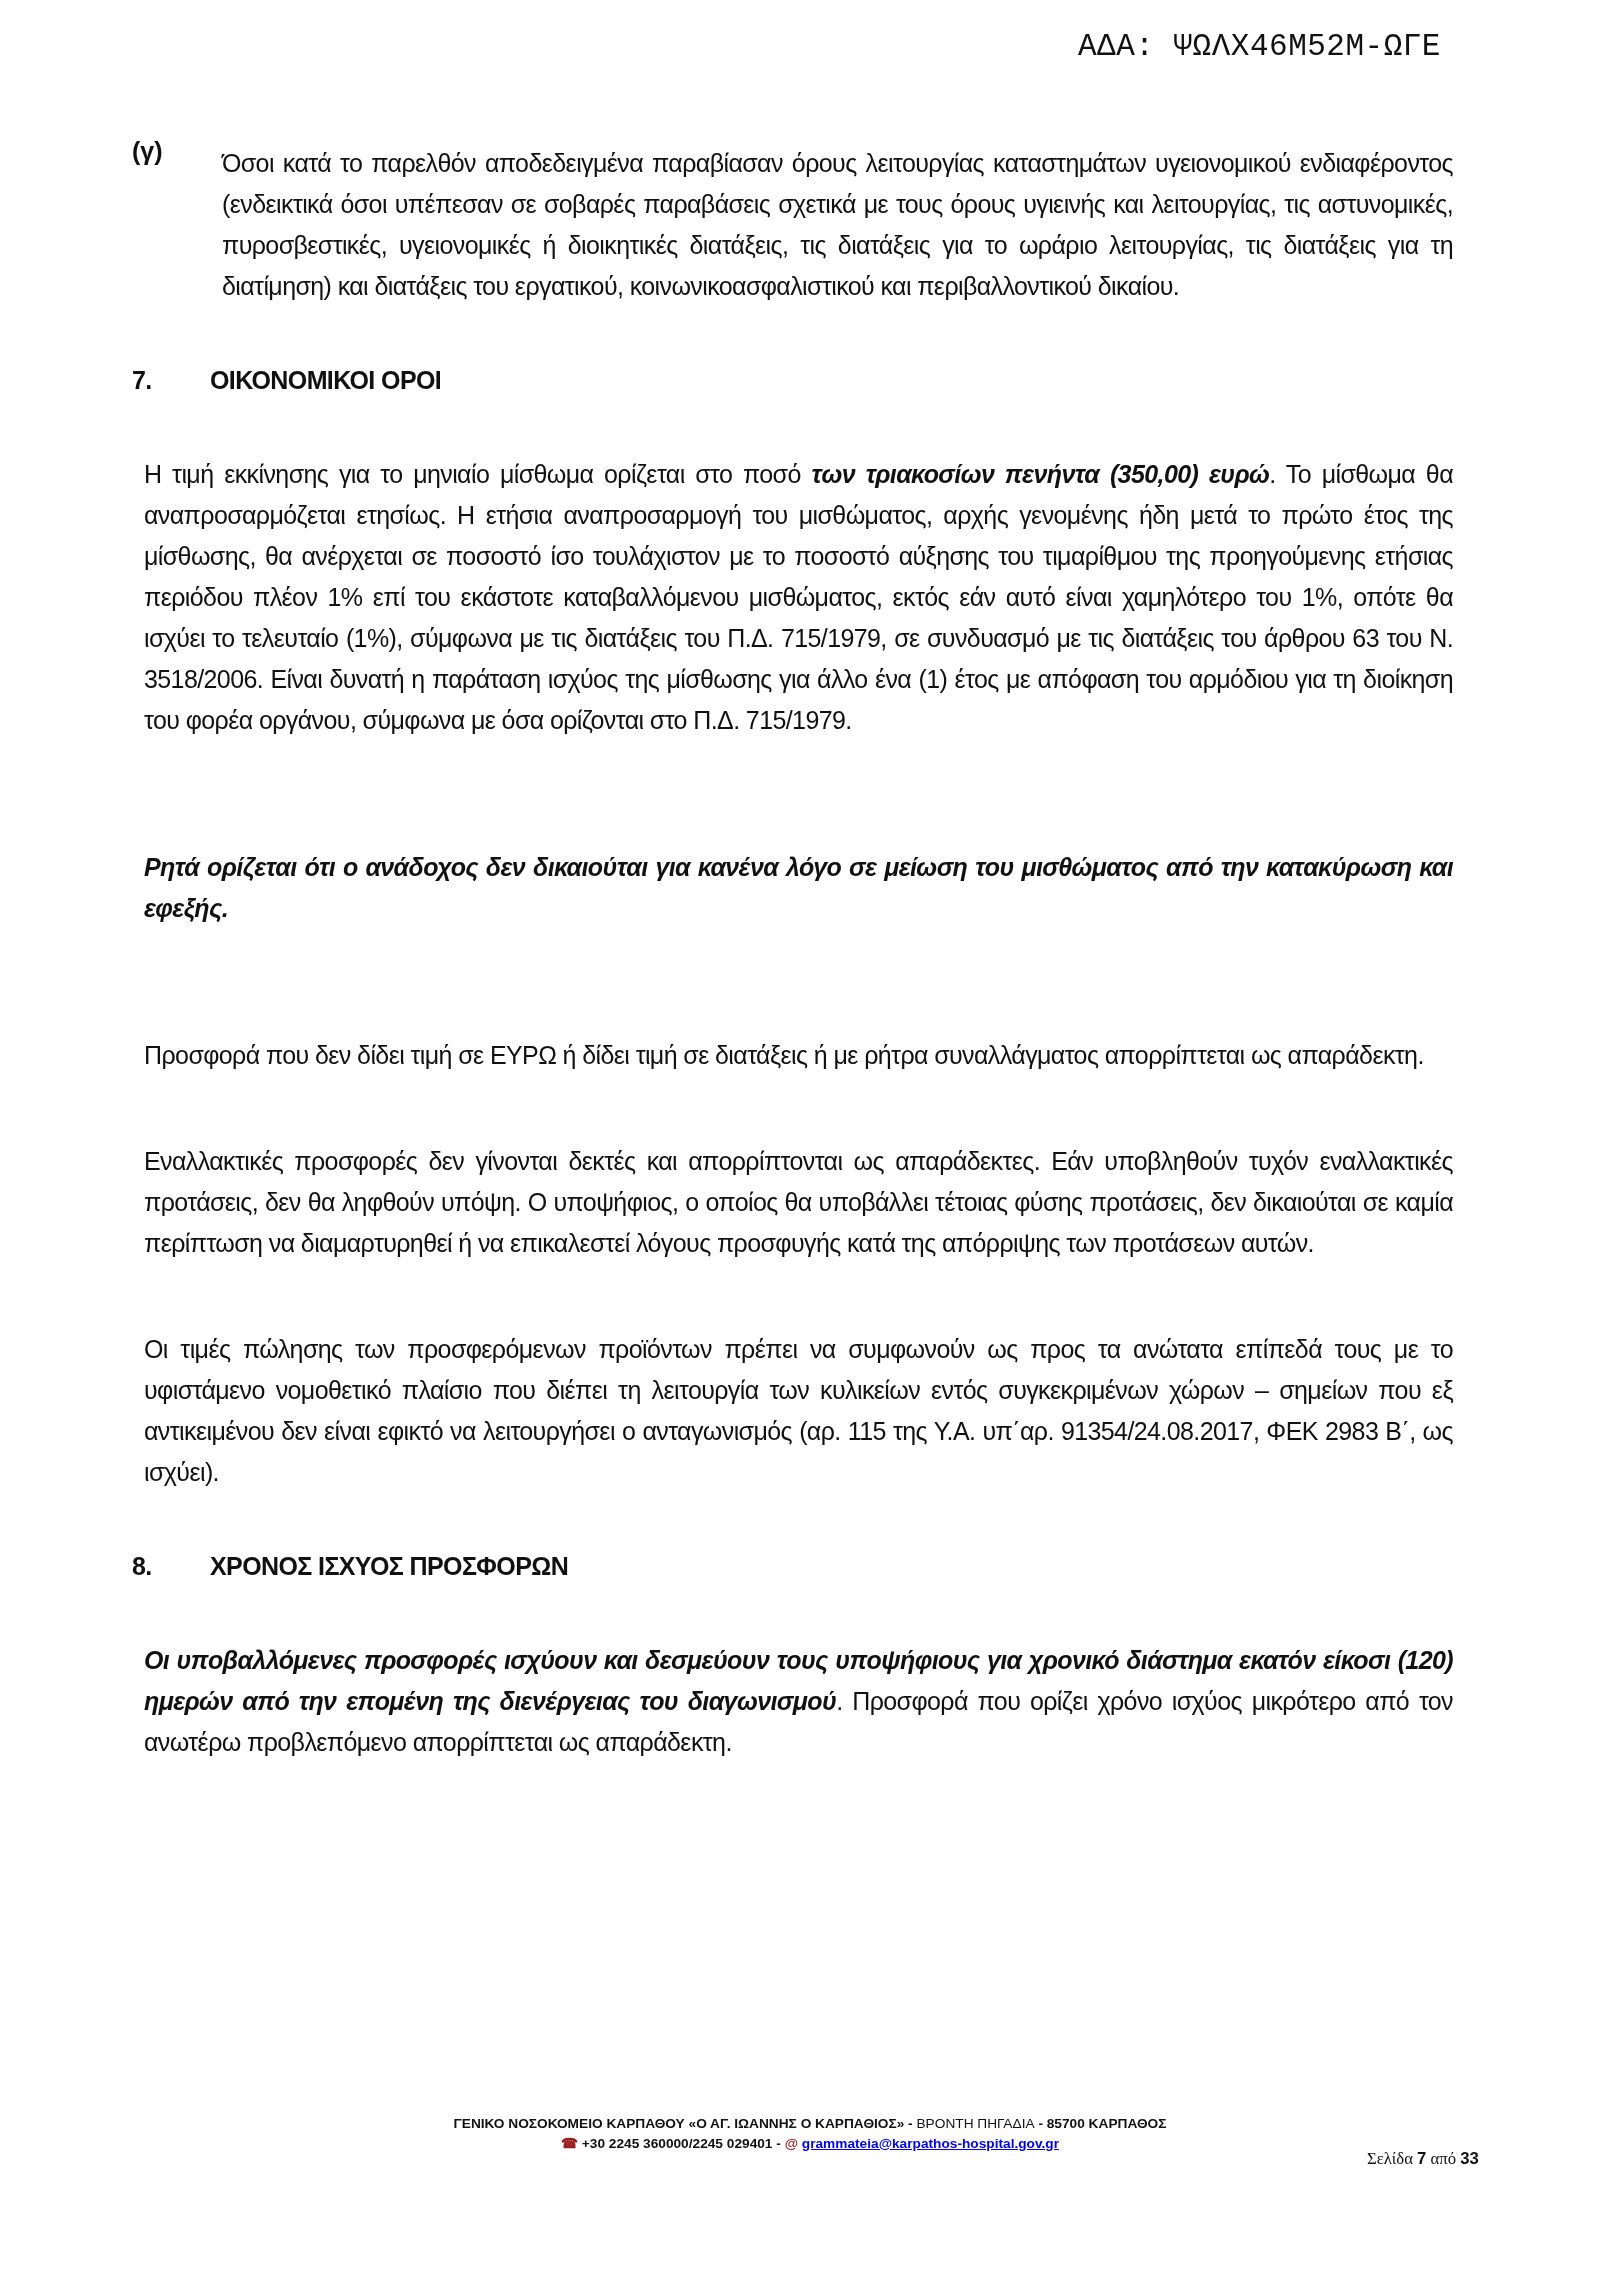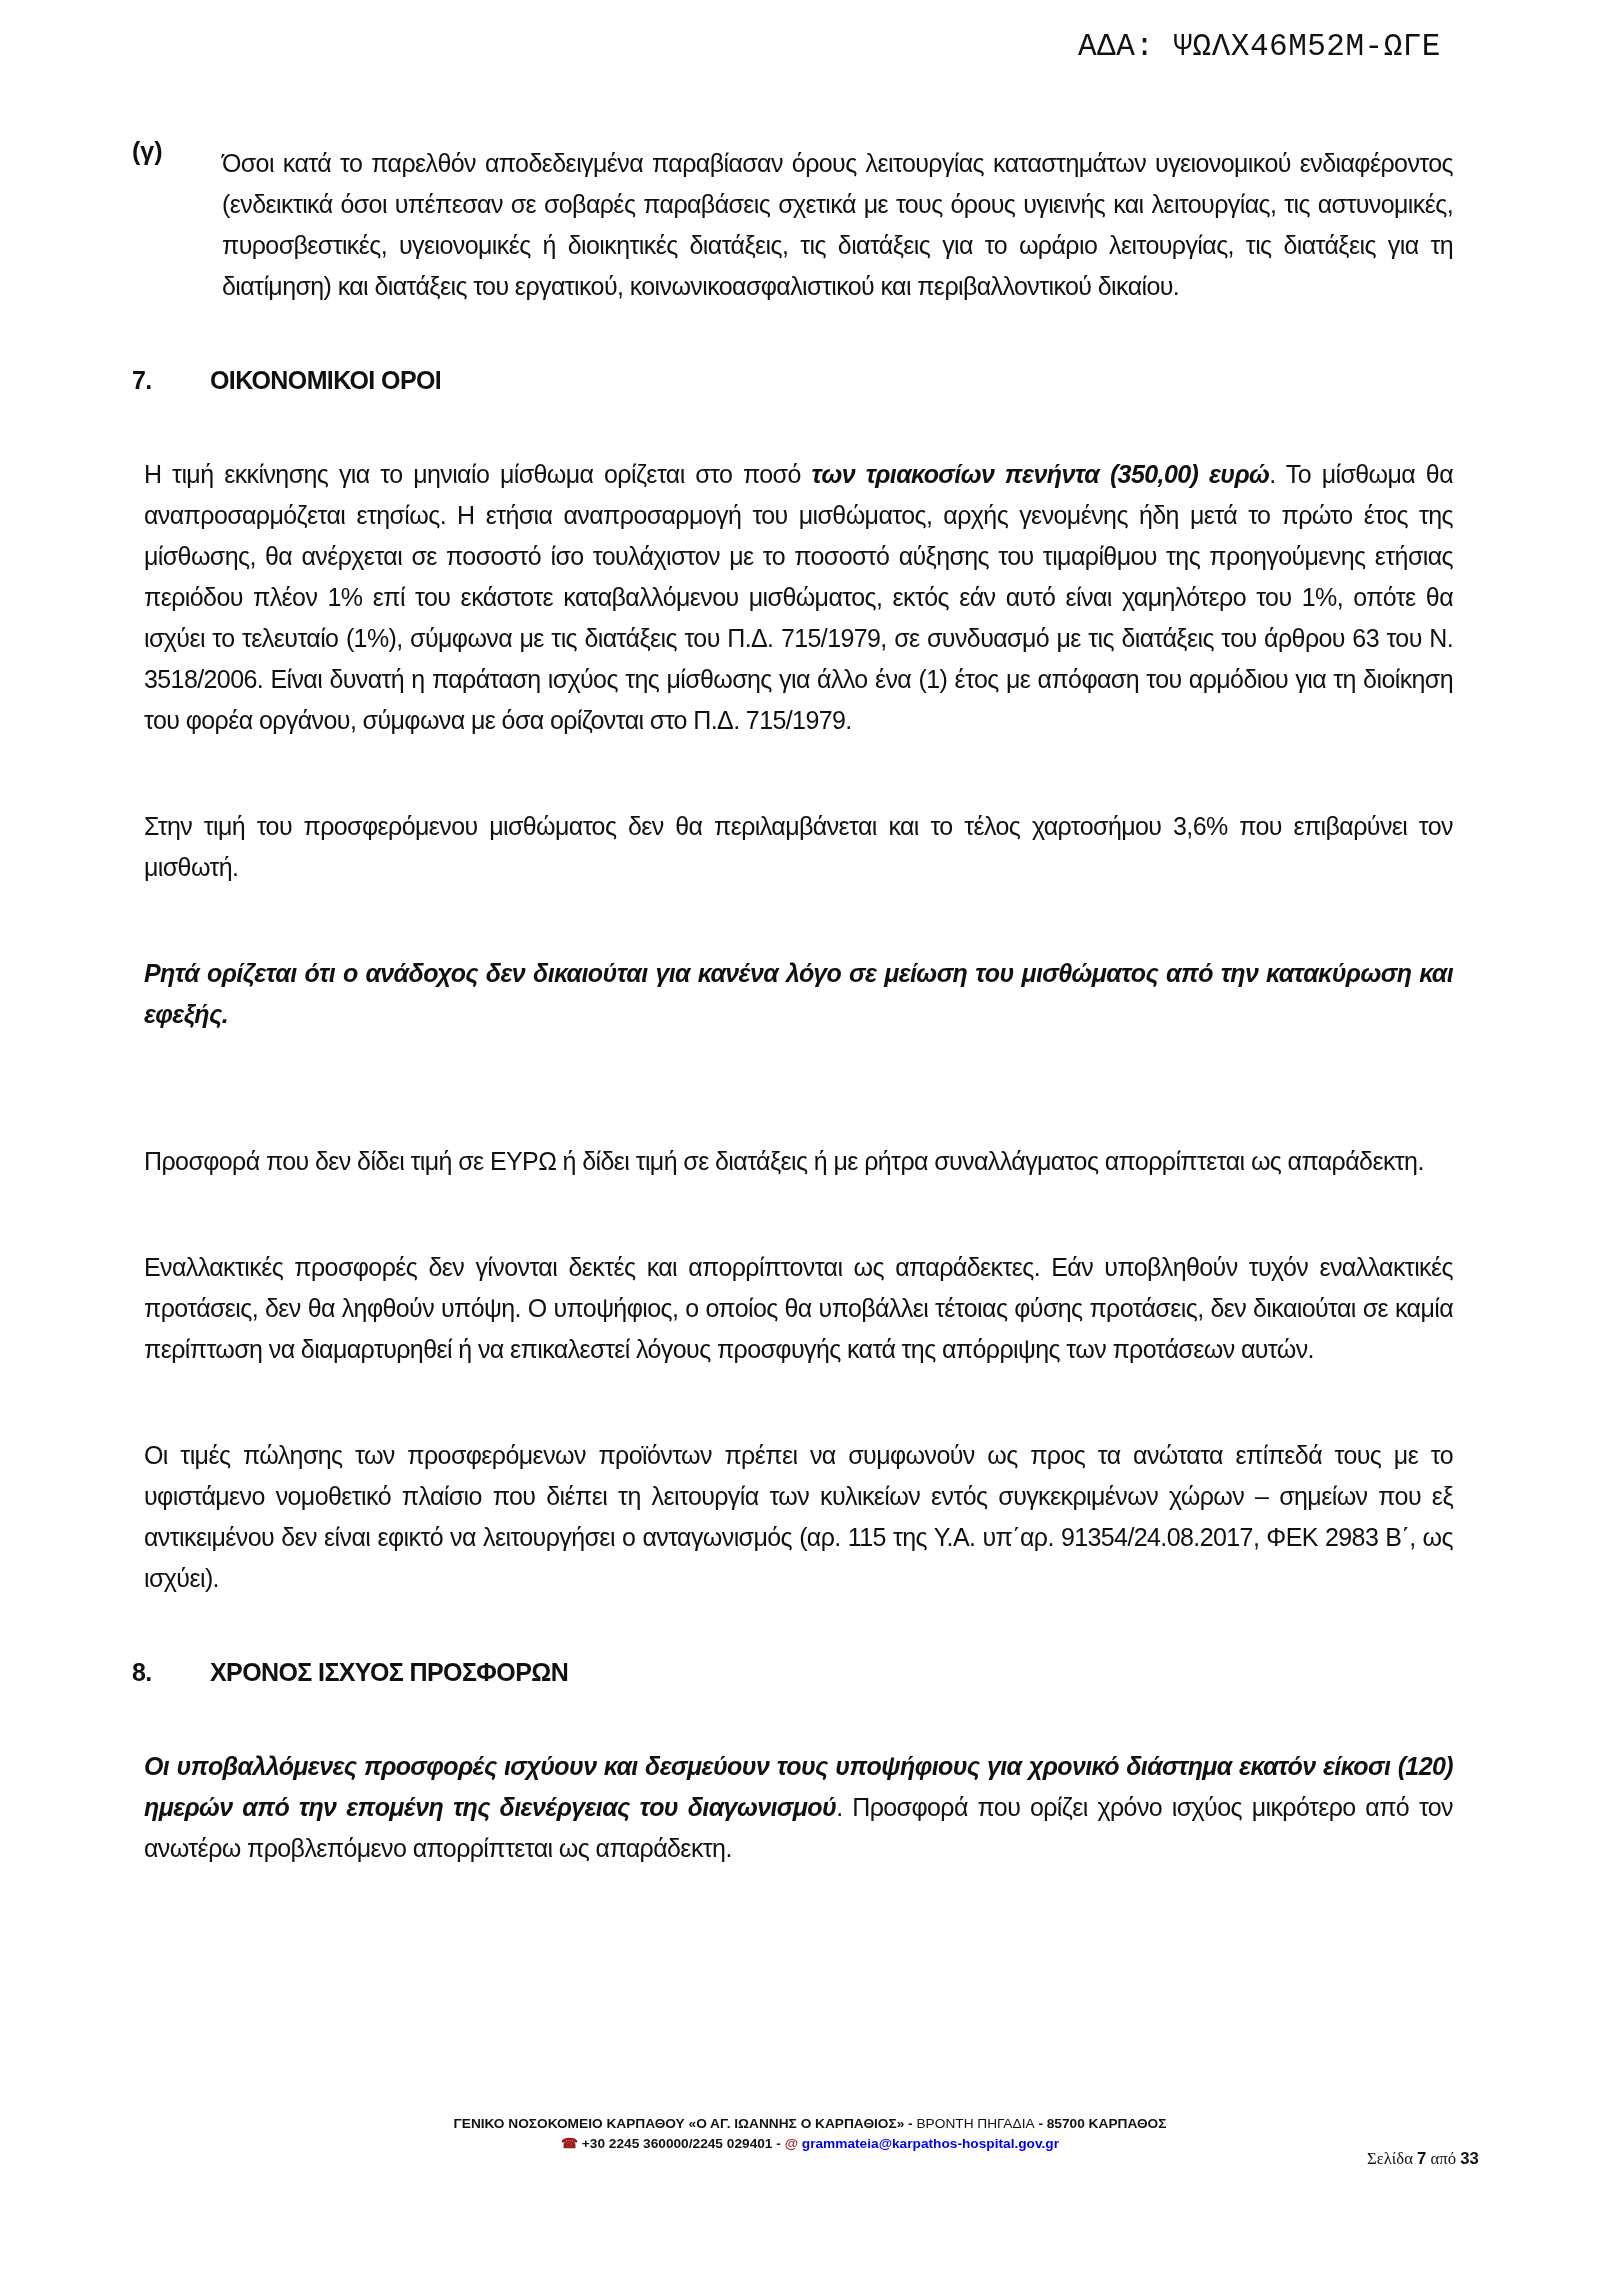--- a/index.html
+++ b/index.html
@@ -15,21 +15,21 @@
   .item .txt { flex: 1; }
   .heading { display: flex; font-weight: bold; font-size: 25px; line-height: 41px; margin: 0; letter-spacing: -0.6px; }
   .heading .num { width: 78px; flex: none; }
   .gap { height: 41px; }
   .footer { position: absolute; left: 0; width: 1620px; top: 2114px; text-align: center;
             font-family: "Liberation Sans", sans-serif; font-size: 13.7px; line-height: 19.6px; }
   .footer .l1 b { font-weight: bold; }
   .footer .l1 span.light { font-weight: normal; }
   .footer .l2 { font-weight: bold; }
   .footer .phone-icon, .footer .at-icon { color: #9b1c1c; }
-  .footer a { color: #0000ee; }
+  .footer a { color: #0000ee; text-decoration: underline; }
   .pagenum { position: absolute; top: 2149px; left: 1367px; font-family: "Liberation Serif", serif; font-size: 16.7px; text-align: center; }
   .pagenum b { font-family: "Liberation Sans", sans-serif; font-weight: bold; }
 </style>
 </head>
 <body>
 
 <div class="ada">ΑΔΑ: ΨΩΛΧ46Μ52Μ-ΩΓΕ</div>
 
 <div class="content">
   <div class="item">
@@ -39,21 +39,20 @@
 
   <div class="gap"></div>
   <div class="heading">
     <span class="num">7.</span>
     <span>ΟΙΚΟΝΟΜΙΚΟΙ ΟΡΟΙ</span>
   </div>
   <div class="gap"></div>
 
   <p class="p"><span>Η τιμή εκκίνησης για το μηνιαίο μίσθωμα ορίζεται στο ποσό </span><b>των τριακοσίων πενήντα (350,00) ευρώ</b><span>. Το μίσθωμα θα αναπροσαρμόζεται ετησίως. Η ετήσια αναπροσαρμογή του μισθώματος, αρχής γενομένης ήδη μετά το πρώτο έτος της μίσθωσης, θα ανέρχεται σε ποσοστό ίσο τουλάχιστον με το ποσοστό αύξησης του τιμαρίθμου της προηγούμενης ετήσιας περιόδου πλέον 1% επί του εκάστοτε καταβαλλόμενου μισθώματος, εκτός εάν αυτό είναι χαμηλότερο του 1%, οπότε θα ισχύει το τελευταίο (1%), σύμφωνα με τις διατάξεις του Π.Δ. 715/1979, σε συνδυασμό με τις διατάξεις του άρθρου 63 του Ν. 3518/2006. Είναι δυνατή η παράταση ισχύος της μίσθωσης για άλλο ένα (1) έτος με απόφαση του αρμόδιου για τη διοίκηση του φορέα οργάνου, σύμφωνα με όσα ορίζονται στο Π.Δ. 715/1979.</span></p>
   <div class="gap"></div>
-  <p class="p">Στην τιμή του προσφερόμενου μισθώματος δεν θα  περιλαμβάνεται και το τέλος χαρτοσήμου 3,6% που επιβαρύνει τον μισθωτή.</p>
   <div class="gap"></div>
   <p class="p"><b>Ρητά ορίζεται ότι ο ανάδοχος δεν δικαιούται για κανένα λόγο σε μείωση του  μισθώματος από την κατακύρωση και εφεξής.</b></p>
   <div class="gap"></div>
   <div class="gap"></div>
   <p class="p">Προσφορά που δεν δίδει τιμή σε ΕΥΡΩ ή δίδει τιμή σε διατάξεις ή με ρήτρα συναλλάγματος απορρίπτεται ως απαράδεκτη.</p>
   <div class="gap"></div>
   <p class="p">Εναλλακτικές προσφορές δεν γίνονται δεκτές και απορρίπτονται ως απαράδεκτες. Εάν υποβληθούν τυχόν εναλλακτικές προτάσεις, δεν θα ληφθούν υπόψη. Ο  υποψήφιος, ο οποίος θα υποβάλλει τέτοιας φύσης προτάσεις, δεν δικαιούται σε καμία  περίπτωση να διαμαρτυρηθεί ή να επικαλεστεί λόγους προσφυγής κατά της  απόρριψης των προτάσεων αυτών.</p>
   <div class="gap"></div>
   <p class="p">Οι τιμές πώλησης των προσφερόμενων προϊόντων πρέπει να συμφωνούν ως προς τα ανώτατα επίπεδά τους με το υφιστάμενο νομοθετικό πλαίσιο που διέπει τη λειτουργία  των κυλικείων εντός συγκεκριμένων χώρων – σημείων που εξ αντικειμένου δεν είναι  εφικτό να λειτουργήσει ο ανταγωνισμός (αρ. 115 της Υ.Α. υπ΄αρ. 91354/24.08.2017,  ΦΕΚ 2983 Β΄, ως ισχύει).</p>
 

